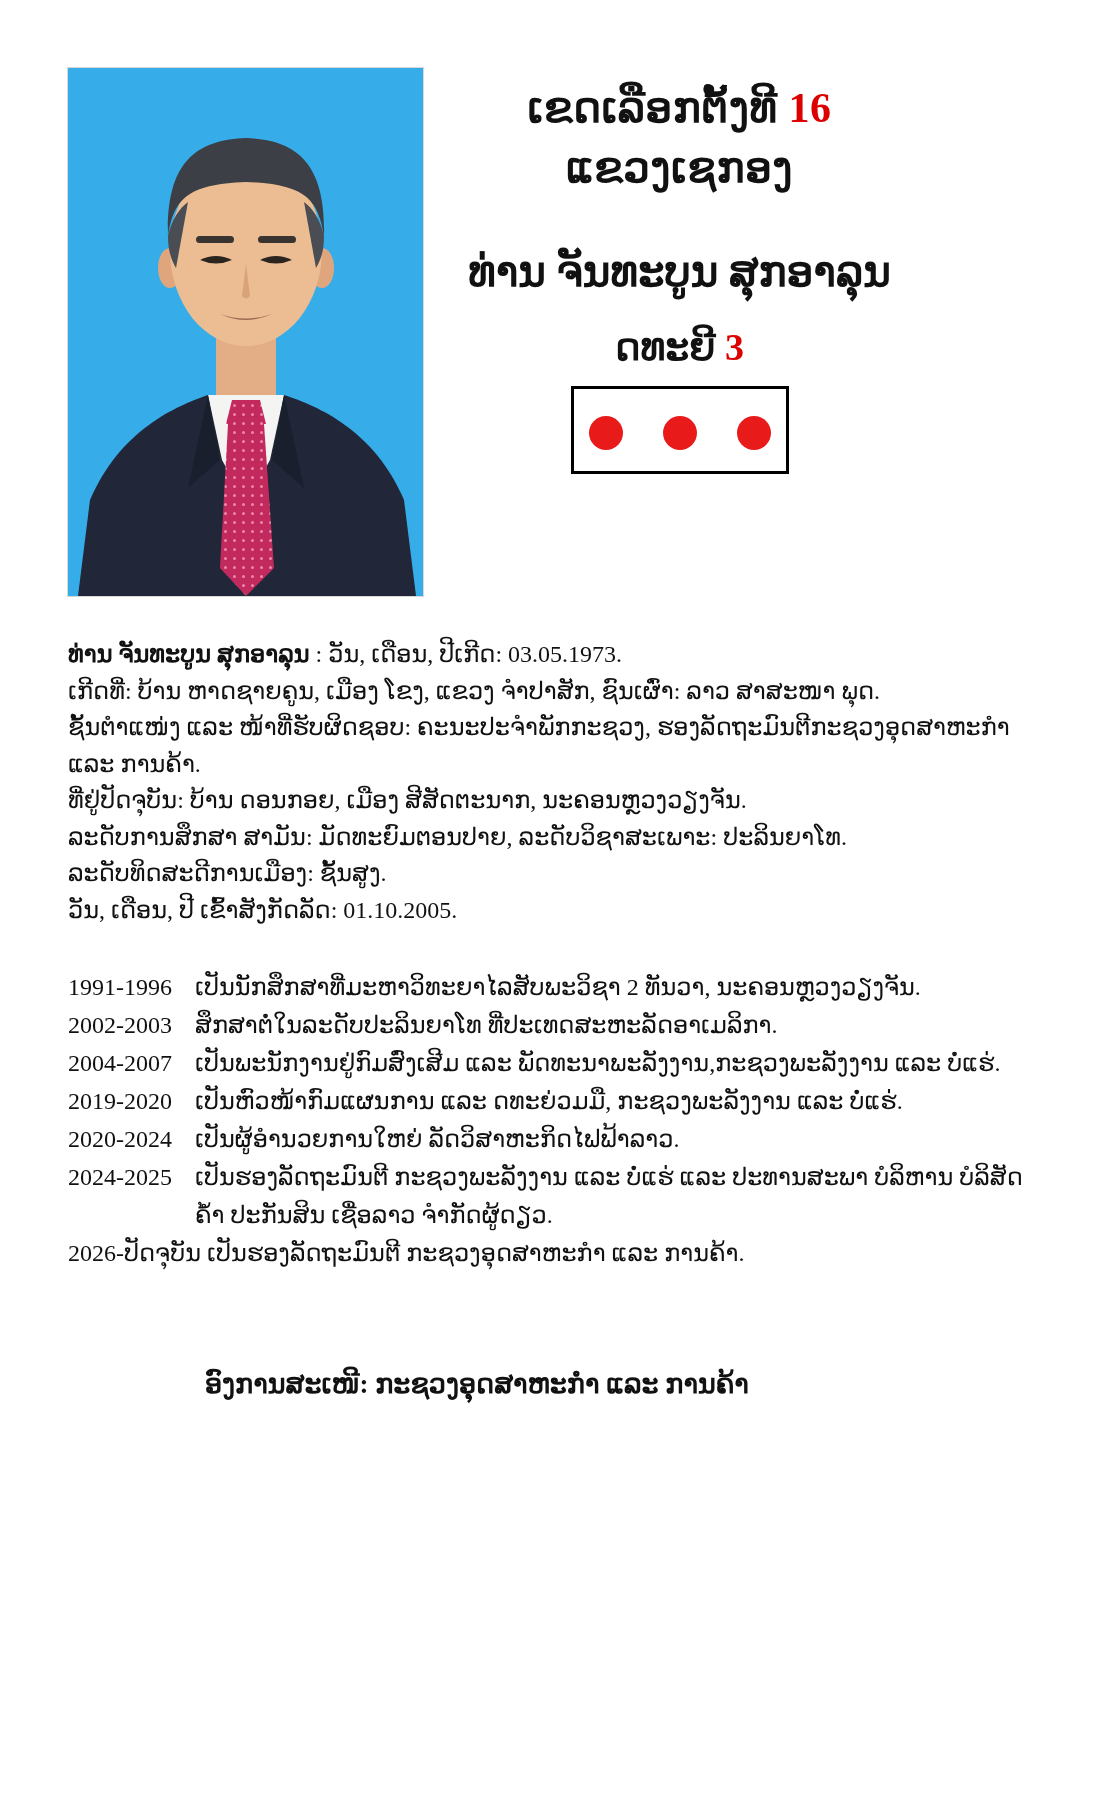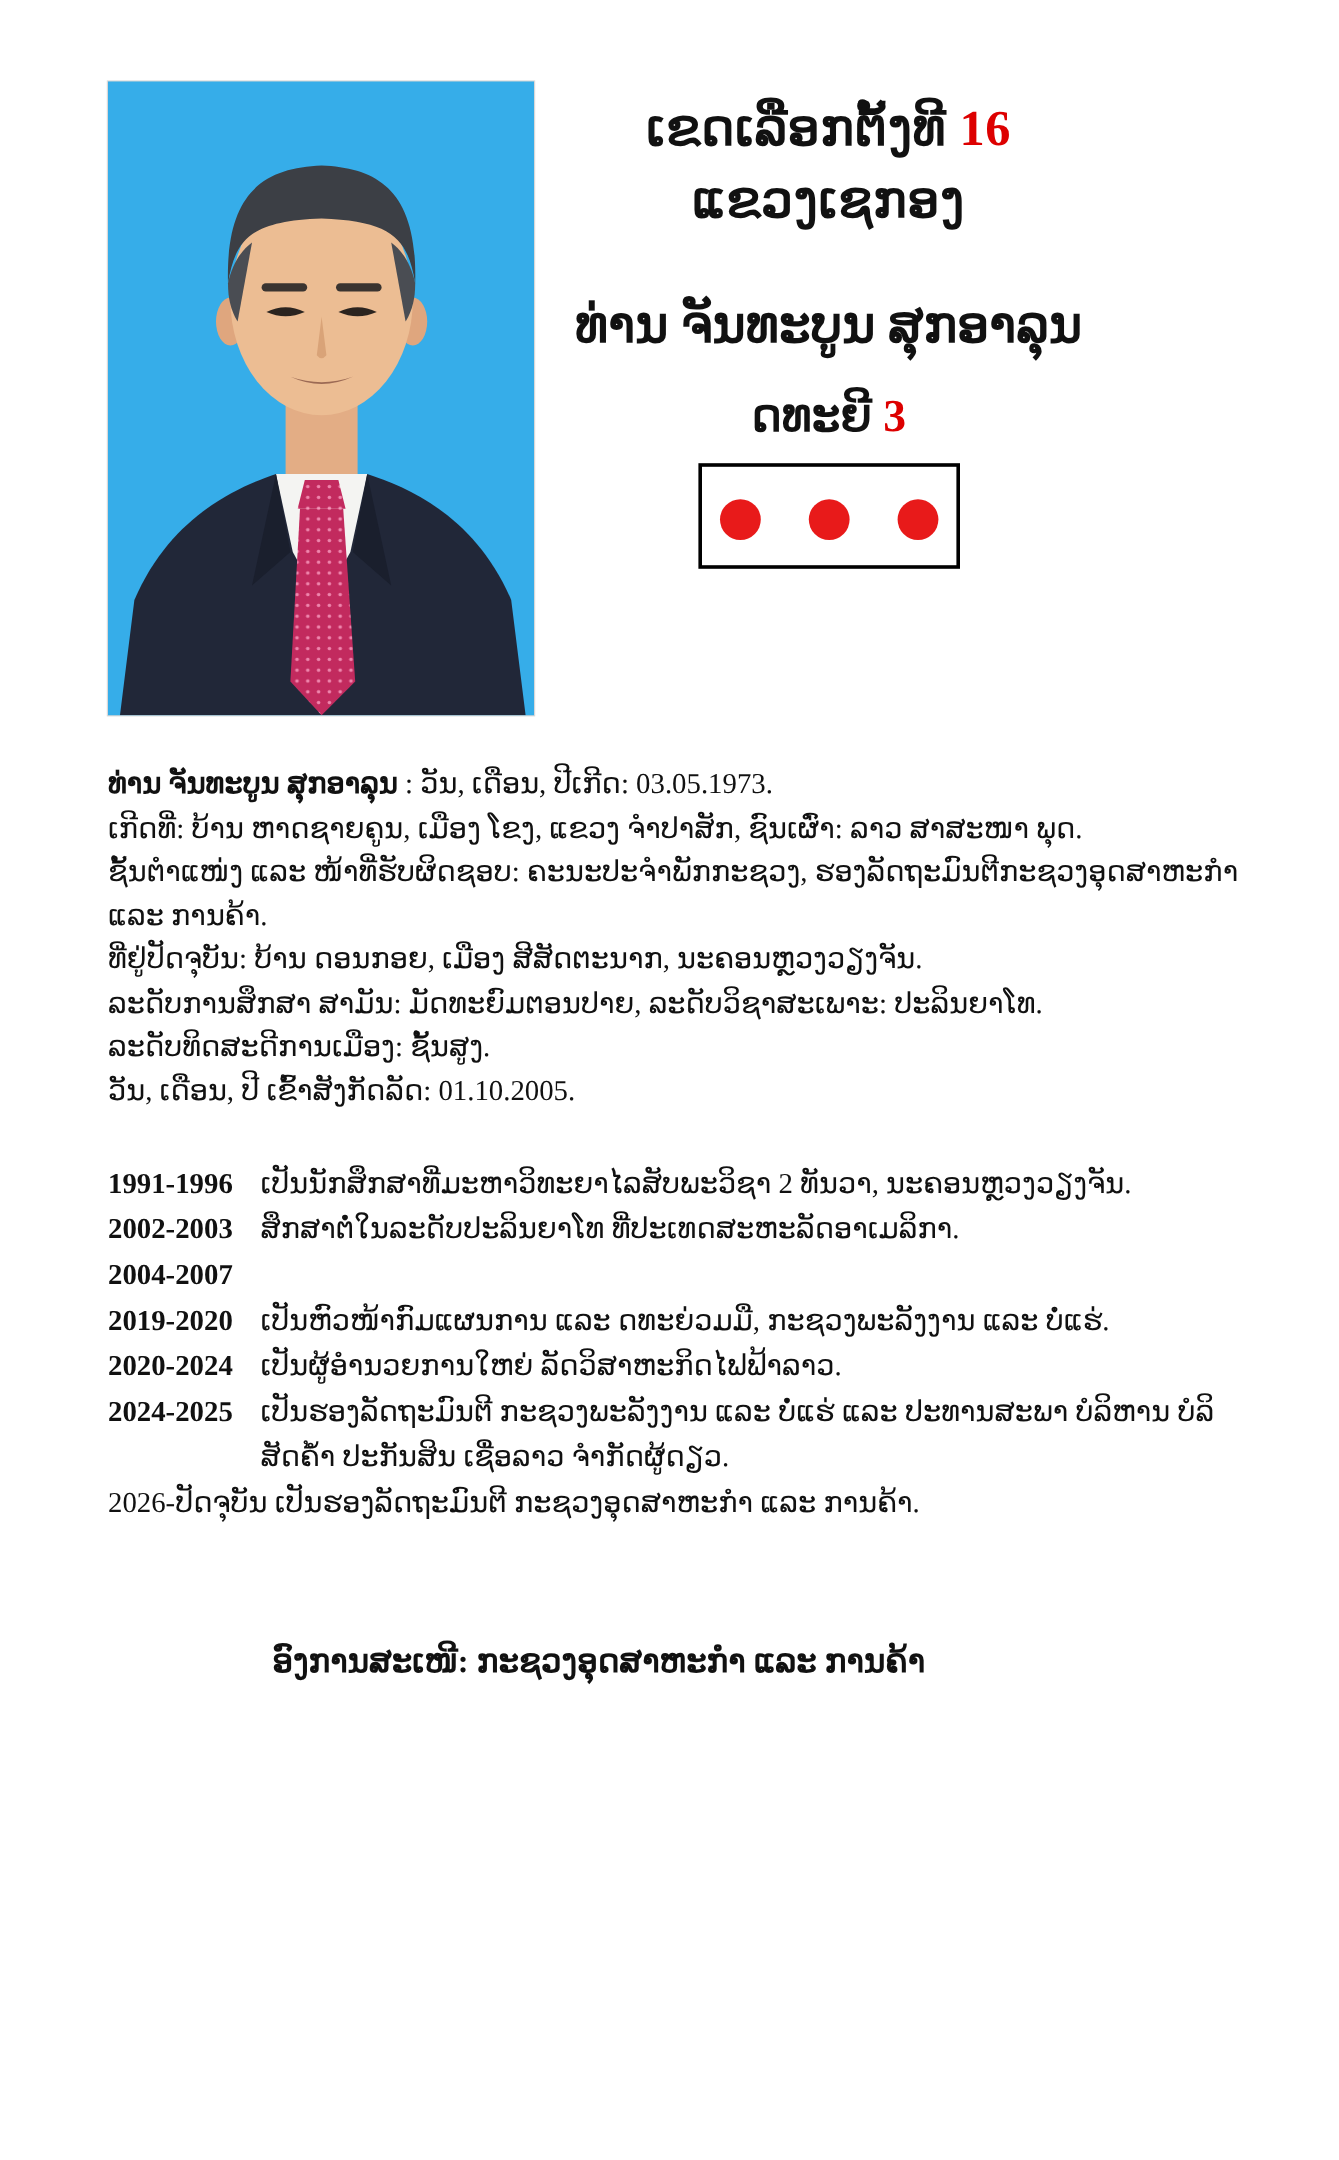--- a/index.html
+++ b/index.html
@@ -5,21 +5,21 @@
   html,body{margin:0;padding:0;background:#888;}
   .page{
     position:relative;
     width:1116px;height:1800px;
     margin:0 auto;
     background:#ffffff;
     font-family:"Liberation Serif","DejaVu Serif",serif;
     color:#111;
     overflow:hidden;
   }
-  .inner{padding:68px 60px 0 90px;}
+  .inner{padding:68px 60px 0 68px;}
   
   .top{display:flex;align-items:flex-start;}
   .photo-frame{
     width:355px;height:528px;flex:0 0 355px;
     background:#36ade9;
     box-shadow:0 0 0 1px #d8d8d8;
   }
   .header-block{
     flex:1;
     text-align:center;
@@ -62,21 +62,21 @@
   .bio .bold{font-weight:bold;}
   
   .timeline-heading{
     margin:26px 60px 0 0;
     text-align:center;
     font-size:26px;
     font-weight:bold;
   }
   .timeline{margin-top:40px;}
   .t-row{display:flex;line-height:38px;font-size:24px;}
-  .t-years{flex:0 0 127px;font-weight:bold;}
+  .t-years{flex:0 0 127px;}
   .t-text{flex:1;padding-right:20px;}
   .t-fullline{margin:0;font-size:24px;line-height:38px;}
   
   .footer{
     margin:96px 0 0 137px;
     font-size:27px;
     font-weight:bold;
   }
 </style>
 </head>
@@ -158,20 +158,21 @@
       <div class="t-row">
         <div class="t-years">1991-1996</div>
         <div class="t-text">ເປັນນັກສຶກສາທີ່ມະຫາວິທະຍາໄລສັບພະວິຊາ 2 ທັນວາ, ນະຄອນຫຼວງວຽງຈັນ.</div>
       </div>
       <div class="t-row">
         <div class="t-years">2002-2003</div>
         <div class="t-text">ສຶກສາຕໍ່ໃນລະດັບປະລິນຍາໂທ ທີ່ປະເທດສະຫະລັດອາເມລິກາ.</div>
       </div>
       <div class="t-row">
         <div class="t-years">2004-2007</div>
+        <div class="t-text">ເປັນພະນັກງານຢູ່ກົມສົ່ງເສີມ ແລະ ພັດທະນາພະລັງງານ,ກະຊວງພະລັງງານ ແລະ ບໍ່ແຮ່.</div>
       </div>
       <div class="t-row">
         <div class="t-years">2019-2020</div>
         <div class="t-text">ເປັນຫົວໜ້າກົມແຜນການ ແລະ ດທະຍ່ວມມື, ກະຊວງພະລັງງານ ແລະ ບໍ່ແຮ່.</div>
       </div>
       <div class="t-row">
         <div class="t-years">2020-2024</div>
         <div class="t-text">ເປັນຜູ້ອຳນວຍການໃຫຍ່ ລັດວິສາຫະກິດໄຟຟ້າລາວ.</div>
       </div>
       <div class="t-row">

